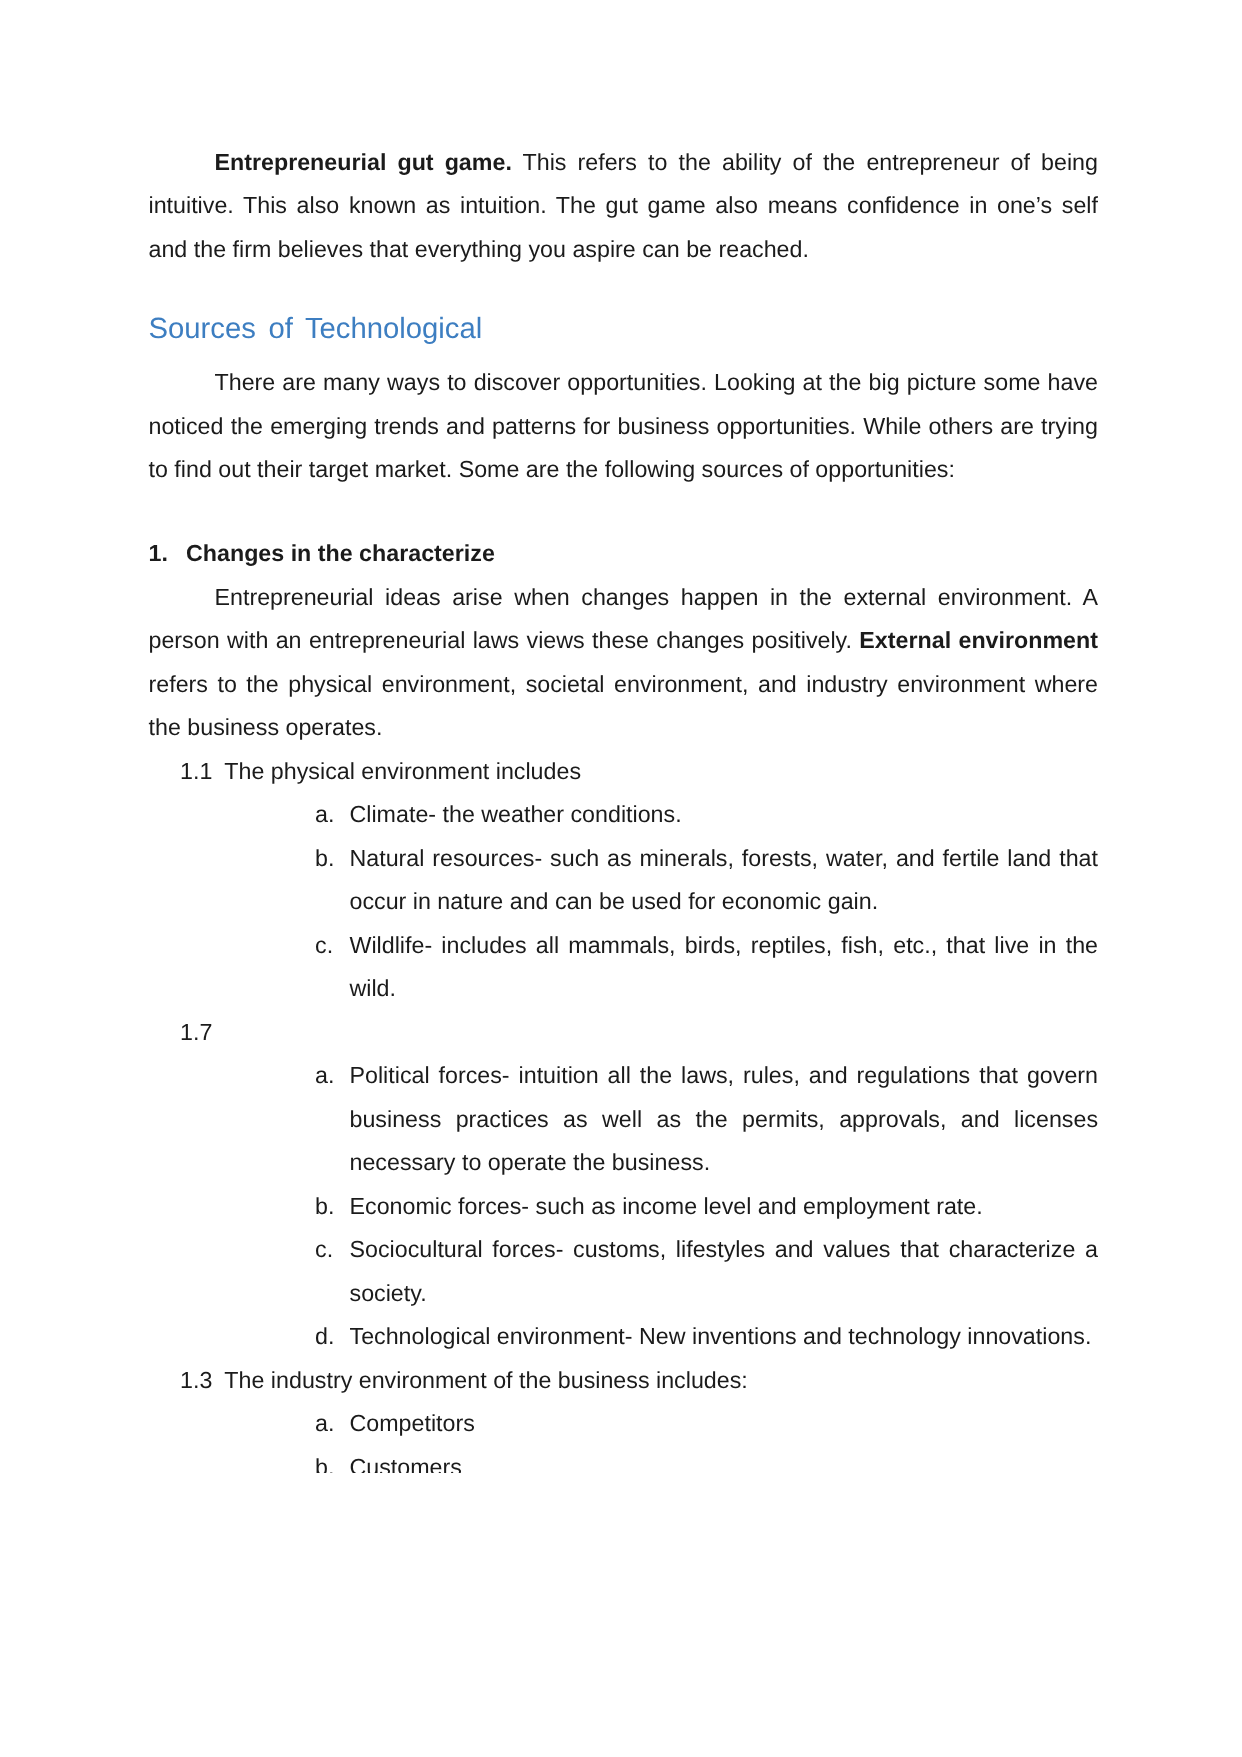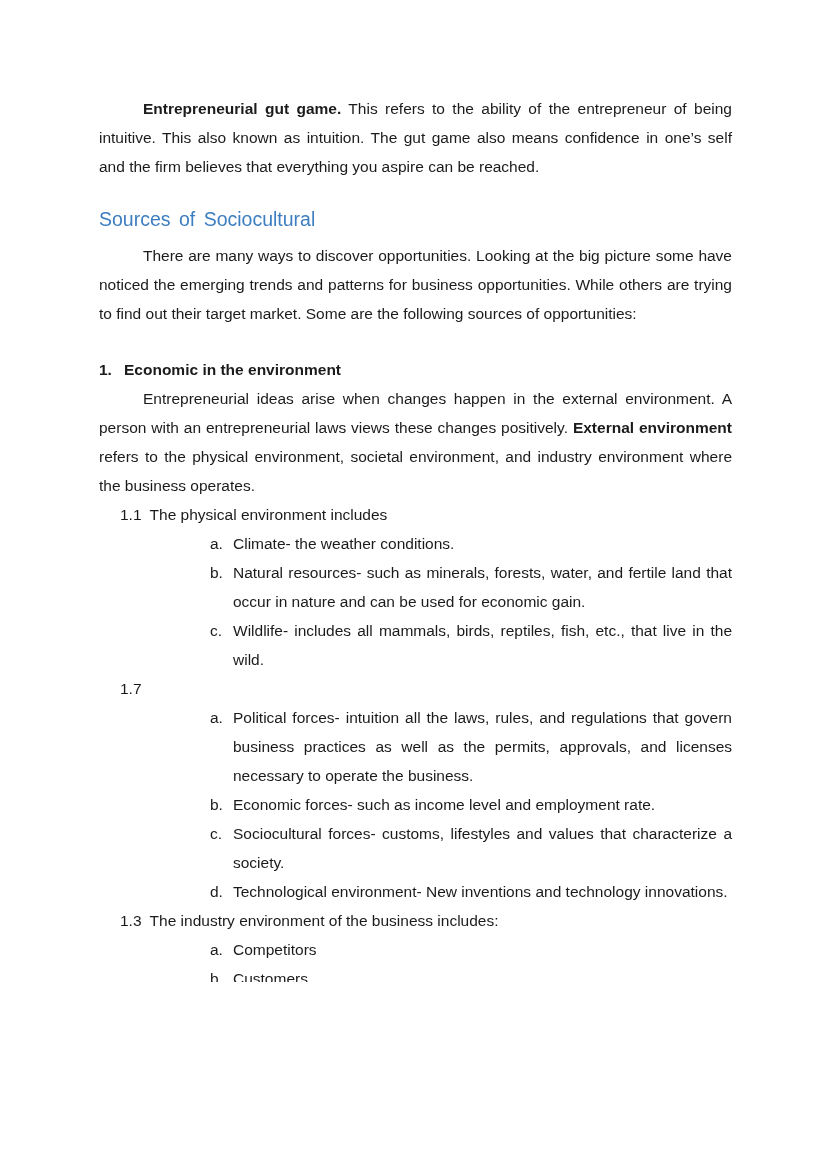--- a/index.html
+++ b/index.html
@@ -66,27 +66,27 @@
     text-align: justify;
   }
 </style>
 </head>
 <body>
 
 <div class="page">
 
   <p class="para indent"><span class="bold">Entrepreneurial gut game.</span><span> This refers to the ability of the entrepreneur of being intuitive. This also known as intuition. The gut game also means confidence in one’s self and the firm believes that everything you aspire can be reached.</span></p>
 
-  <h2 class="section-heading">Sources of Sociocultural</h2>
+  <h2 class="section-heading">Sources of Technological</h2>
 
   <p class="para indent">There are many ways to discover opportunities. Looking at the big picture some have noticed the emerging trends and patterns for business opportunities. While others are trying to find out their target market. Some are the following sources of opportunities:</p>
 
   <div class="numbered-heading">
     <span class="num">1.</span>
-    <span>Economic in the environment</span>
+    <span>Changes in the characterize</span>
   </div>
 
   <p class="para indent"><span>Entrepreneurial ideas arise when changes happen in the external environment. A person with an entrepreneurial laws views these changes positively. </span><span class="bold">External environment</span><span> refers to the physical environment, societal environment, and industry environment where the business operates.</span></p>
 
   <div class="sublist-heading">
     <span class="subnum">1.1</span>
     <span>The physical environment includes</span>
   </div>
   <div class="sub-item">
     <span class="letter">a.</span>

